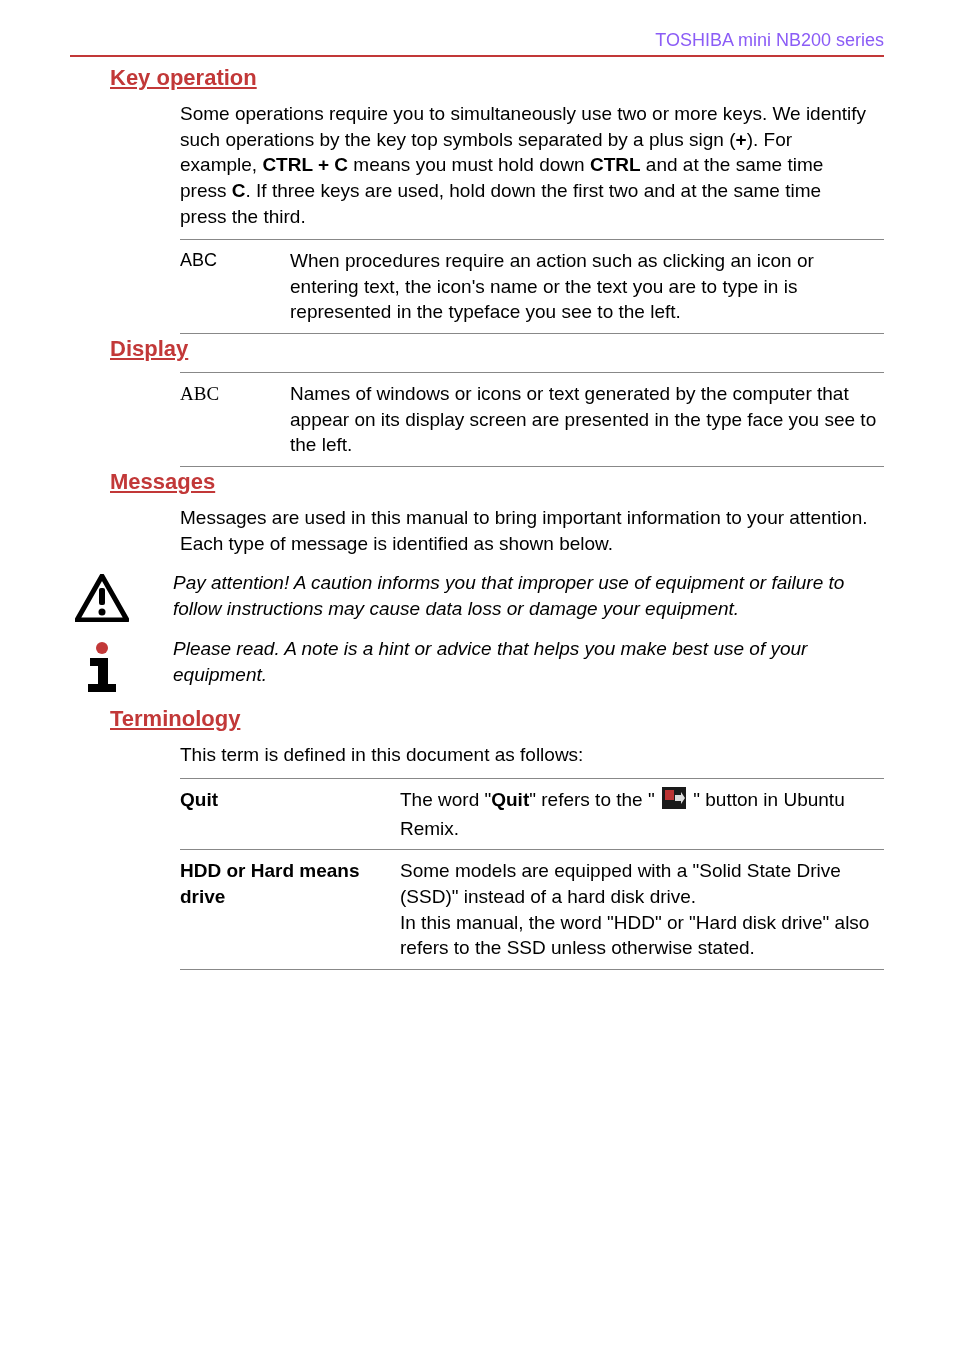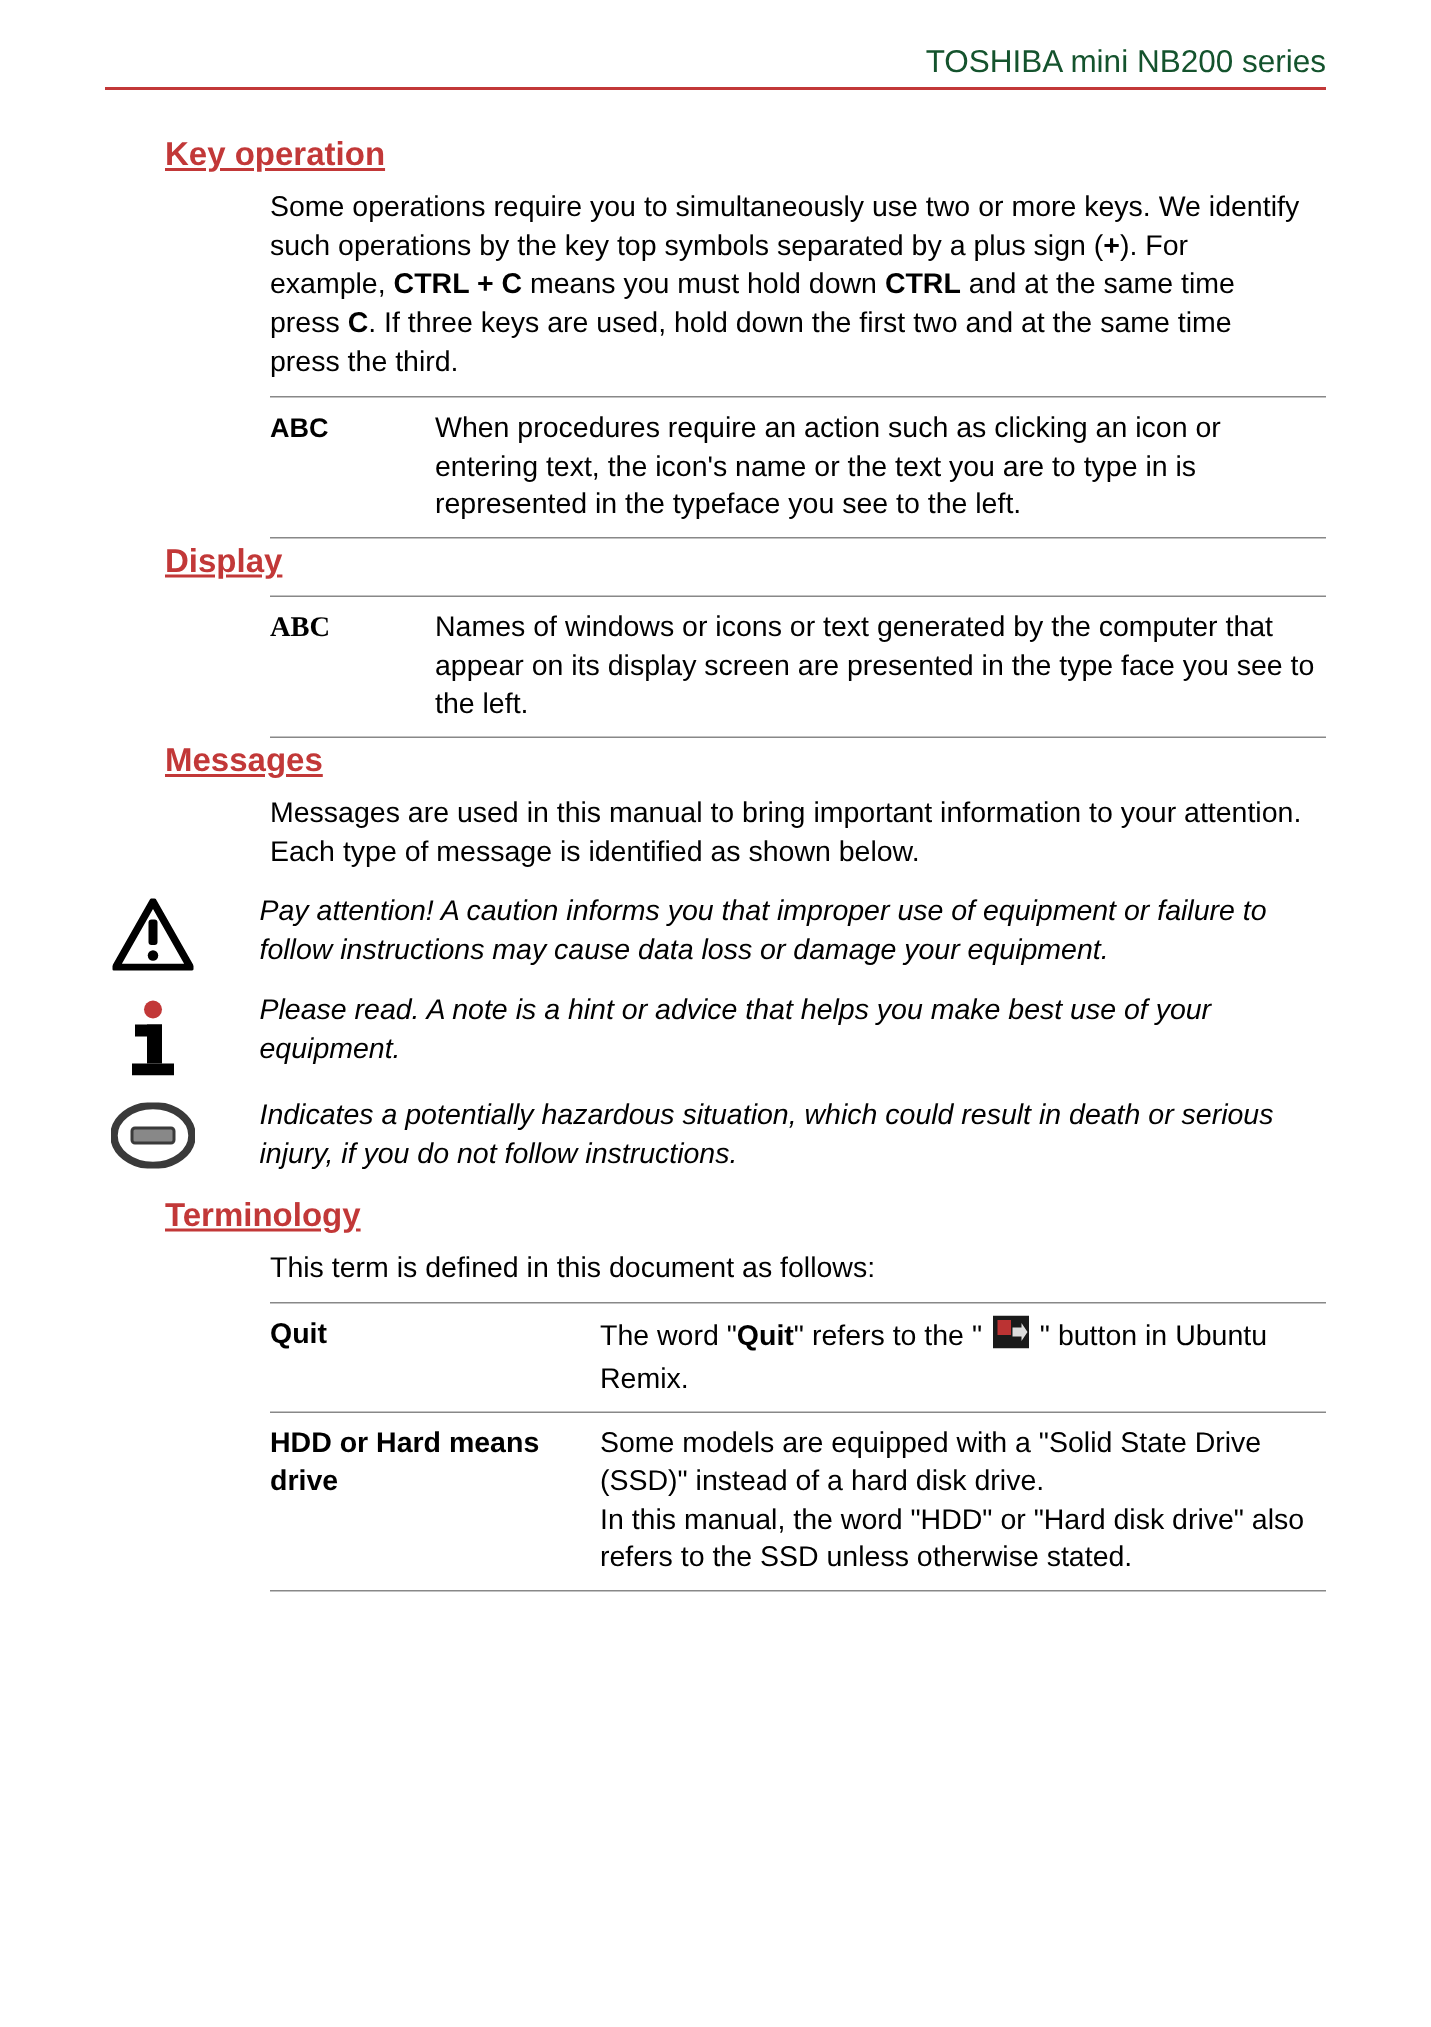--- a/index.html
+++ b/index.html
@@ -11,23 +11,23 @@
     color: #000;
     width: 954px;
   }
   .page {
     padding: 30px 70px 30px 70px;
   }
   .header-line {
     border-bottom: 2px solid #c23838;
     padding-bottom: 4px;
     text-align: right;
-    font-size: 21px;
-    color: #14532d;
-    margin-bottom: 30px;
+    font-size: 18px;
+    color: #8b5cf6;
+    margin-bottom: 8px;
   }
   h2.section-title {
     color: #c23838;
     font-size: 22px;
     font-weight: bold;
     margin: 2px 0 10px 0;
     padding-left: 40px;
     text-decoration: underline;
   }
   .body-text {
@@ -39,21 +39,21 @@
   .table-block {
     margin-left: 110px;
     border-top: 1.5px solid #888;
     border-bottom: 1.5px solid #888;
     padding: 8px 0;
     display: flex;
     align-items: flex-start;
     gap: 30px;
   }
   .table-key {
-    font-weight: bold;
+    font-weight: normal;
     font-size: 18px;
     min-width: 80px;
     padding-top: 2px;
   }
   .table-key.serif { font-family: "Times New Roman", serif; font-size: 19px; }
   .table-val {
     font-size: 19px;
     line-height: 1.35;
     flex: 1;
   }
@@ -152,29 +152,20 @@
       <svg width="44" height="52" viewBox="0 0 44 52">
         <circle cx="22" cy="8" r="6" fill="#c23838"></circle>
         <rect x="10" y="18" width="18" height="8" fill="#000"></rect>
         <rect x="18" y="18" width="10" height="26" fill="#000"></rect>
         <rect x="8" y="44" width="28" height="8" fill="#000"></rect>
       </svg>
     </div>
     <div class="icon-text">Please read. A note is a hint or advice that helps you make best use of your equipment.</div>
   </div>
 
-  <div class="icon-row">
-    <div class="icon-cell">
-      <svg width="56" height="44" viewBox="0 0 56 44">
-        <ellipse cx="28" cy="22" rx="26" ry="20" fill="none" stroke="#3a3a3a" stroke-width="5"></ellipse>
-        <rect x="14" y="17" width="28" height="10" rx="2" fill="#888" stroke="#3a3a3a" stroke-width="2"></rect>
-      </svg>
-    </div>
-    <div class="icon-text">Indicates a potentially hazardous situation, which could result in death or serious injury, if you do not follow instructions.</div>
-  </div>
 
   <h2 class="section-title">Terminology</h2>
   <p class="body-text">This term is defined in this document as follows:</p>
 
   <table class="term-table">
     <tbody>
         <tr>
       <td class="term-key">Quit</td>
       <td>
         <span>The word "</span><b>Quit</b><span>" refers to the " </span><span class="inline-icon"><svg width="24" height="22" viewBox="0 0 24 22">

